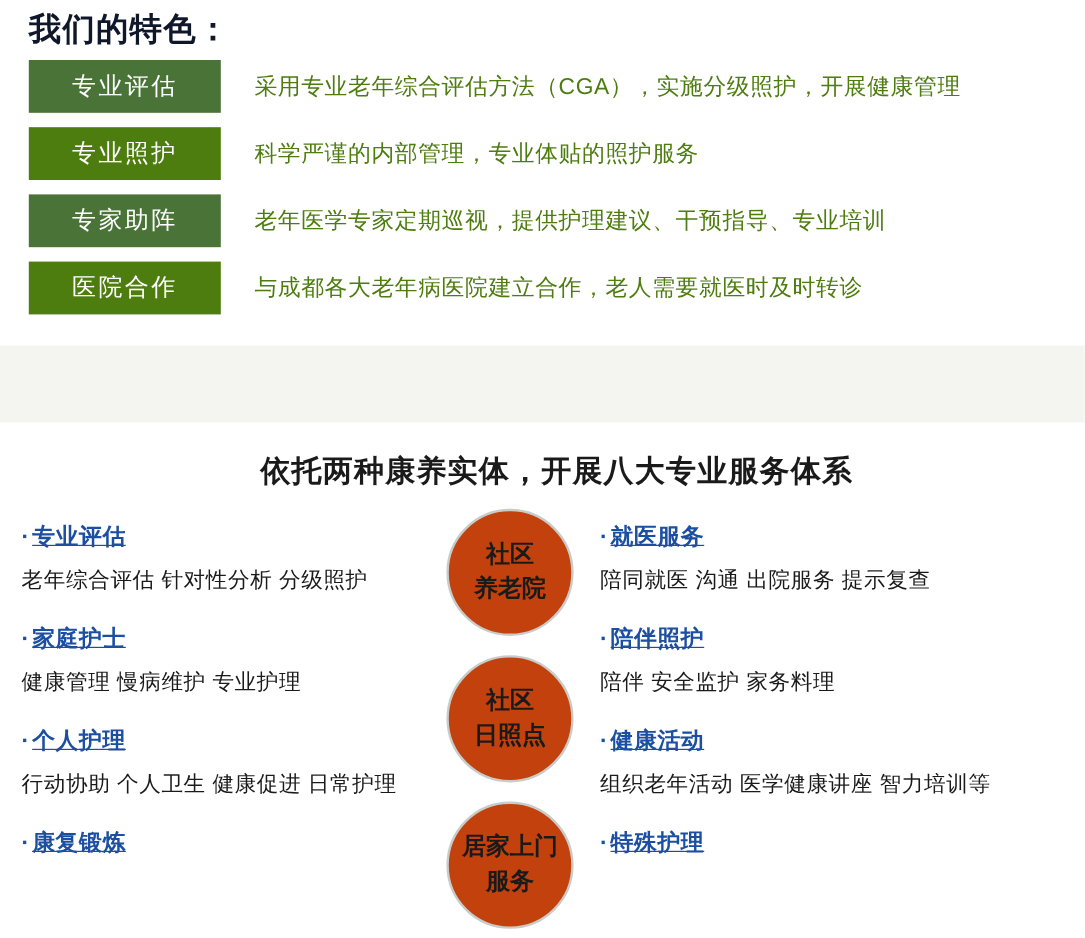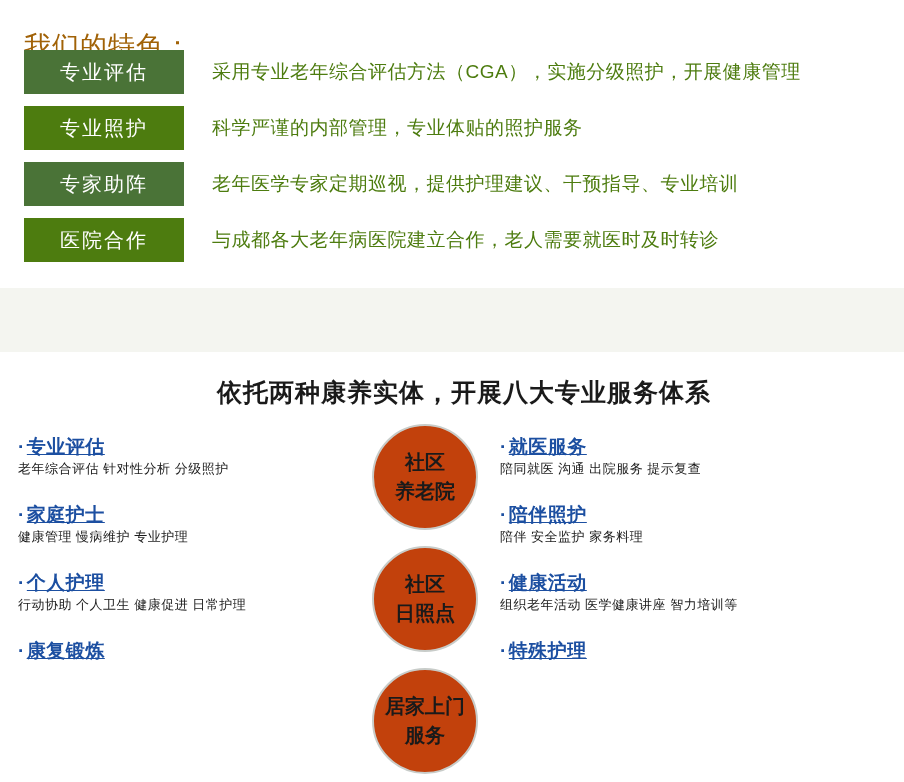--- a/index.html
+++ b/index.html
@@ -22,24 +22,23 @@
     left: 0; top: 0;
     width: 904px;
     height: 300px;
   }
 
   #features-heading {
     position: absolute;
     left: 24px;
     top: 6px;
     font-size: 27px;
-    font-weight: normal;
-    color: #a16207;
+    font-weight: bold;
+    color: #0f172a;
     letter-spacing: 1px;
-    margin-top: 22px;
   }
 
   #features-list {
     position: absolute;
     left: 24px;
     top: 48px;
     width: 856px;
   }
 
   .feature-row {
@@ -126,21 +125,22 @@
     text-decoration: underline;
     letter-spacing: 0.5px;
     white-space: nowrap;
   }
   .service-title .bullet {
     text-decoration: none;
     display: inline-block;
     margin-right: 2px;
   }
   .service-desc {
-    font-size: 13px;
+    margin-top: 11px;
+    font-size: 18px;
     color: #1a1a1a;
     letter-spacing: 0.5px;
     white-space: nowrap;
   }
 
   
   #service-circles {
     position: absolute;
     left: 372px;
     top: -10px;

